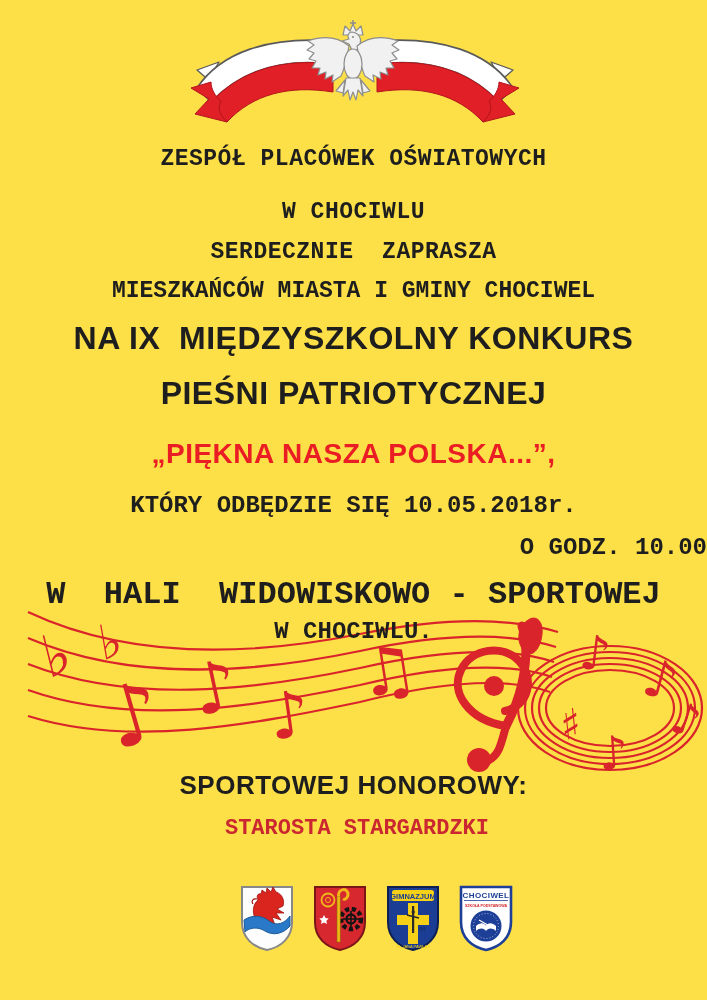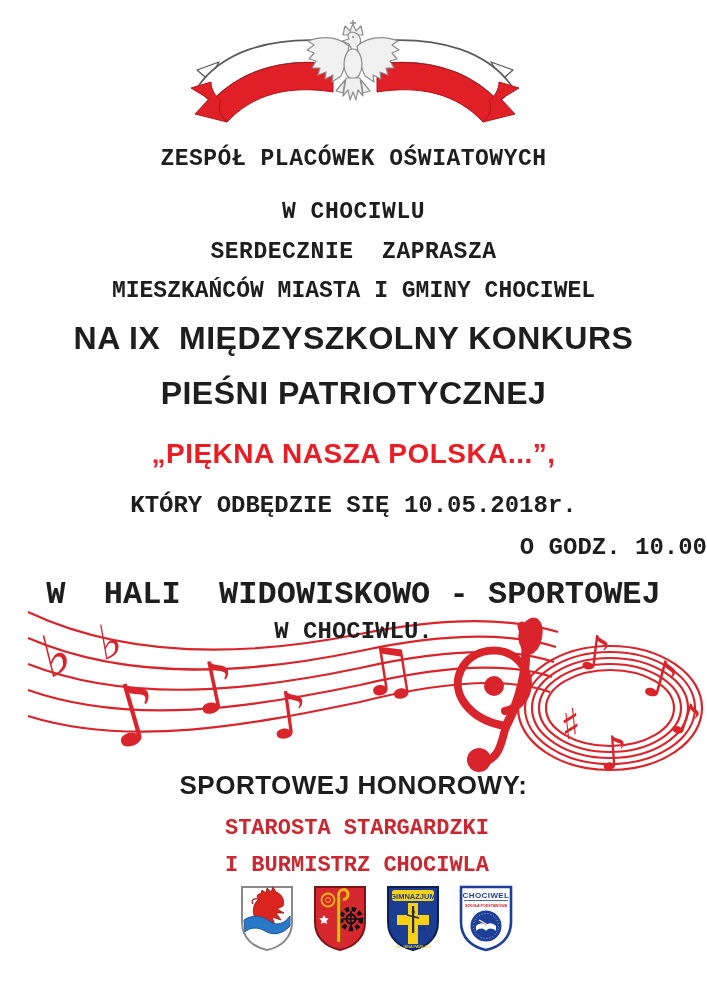--- a/index.html
+++ b/index.html
@@ -1,17 +1,17 @@
 <!DOCTYPE html>
 <html><head>
 <meta charset="utf-8">
 <style>
   html,body{margin:0;padding:0;background:#e9e9e9;}
   .poster{
-    position:relative;width:707px;height:1000px;background:#ffffff;
+    position:relative;width:707px;height:1000px;background:#fde047;
     margin:0 auto;overflow:hidden;
     font-family:"Liberation Sans", sans-serif;
   }
   .line{
     position:absolute;left:0;right:0;text-align:center;
     white-space:pre;font-weight:bold;z-index:2;
   }
   .mono{font-family:"Liberation Mono","DejaVu Sans Mono",monospace;}
   .sans{font-family:"Liberation Sans","DejaVu Sans",sans-serif;}
   .black{color:#1e1e1e;}
@@ -121,21 +121,20 @@
       <text x="578" y="70" font-size="48" transform="rotate(7 578 70)">♪</text>
       <text x="640" y="95" font-size="52" transform="rotate(15 640 95)">♪</text>
       <text x="562" y="142" font-size="42" transform="rotate(-6 562 142)">♯</text>
       <text x="600" y="172" font-size="46" transform="rotate(-4 600 172)">♪</text>
       <text x="668" y="132" font-size="44" transform="rotate(18 668 132)">♪</text>
     </g>
   </svg>
 
   <div class="line sans black l-patron-h">SPORTOWEJ HONOROWY:</div>
   <div class="line mono red l-patron1">STAROSTA STARGARDZKI</div>
-  <div class="line mono red l-patron2">I BURMISTRZ CHOCIWLA</div>
 
   <div class="logos-row">
 
     <svg width="56" height="70" viewBox="0 0 56 70">
       <path d="M3,3 H53 V38 C53,54 42,63 28,66 C14,63 3,54 3,38 Z" fill="#fdfdfd" stroke="#888888" stroke-width="2"></path>
       <path d="M16,34 C13,28 14,20 19,16 C17,12 19,9 22,10 L23,6 L27,9 L28,4 L32,8 L34,3 L37,8 C43,10 46,16 44,22 L38,25 L45,29 L37,29 L42,36 L33,33 L36,41 L28,36 L22,41 L24,34 Z" fill="#d9251d" stroke="#9e120f" stroke-width="0.8" stroke-linejoin="round"></path>
       <path d="M18,15 C14,14 12,17 14,20" fill="none" stroke="#9e120f" stroke-width="1.2"></path>
       <path d="M5,36 C14,30 24,32 30,37 C38,43 46,39 51,32 L51,42 C44,50 34,52 26,47 C18,42 10,44 6,48 Z" fill="#2a79c8" stroke="#1b5a99" stroke-width="1"></path>
     </svg>
 

